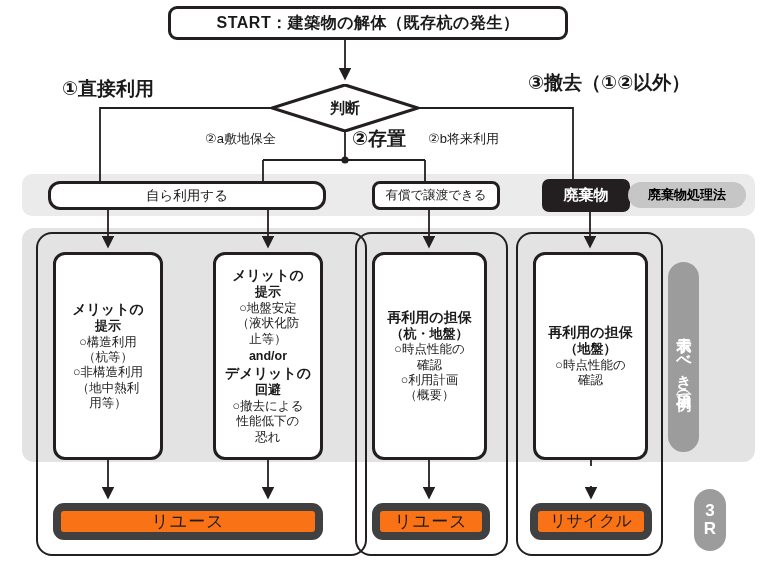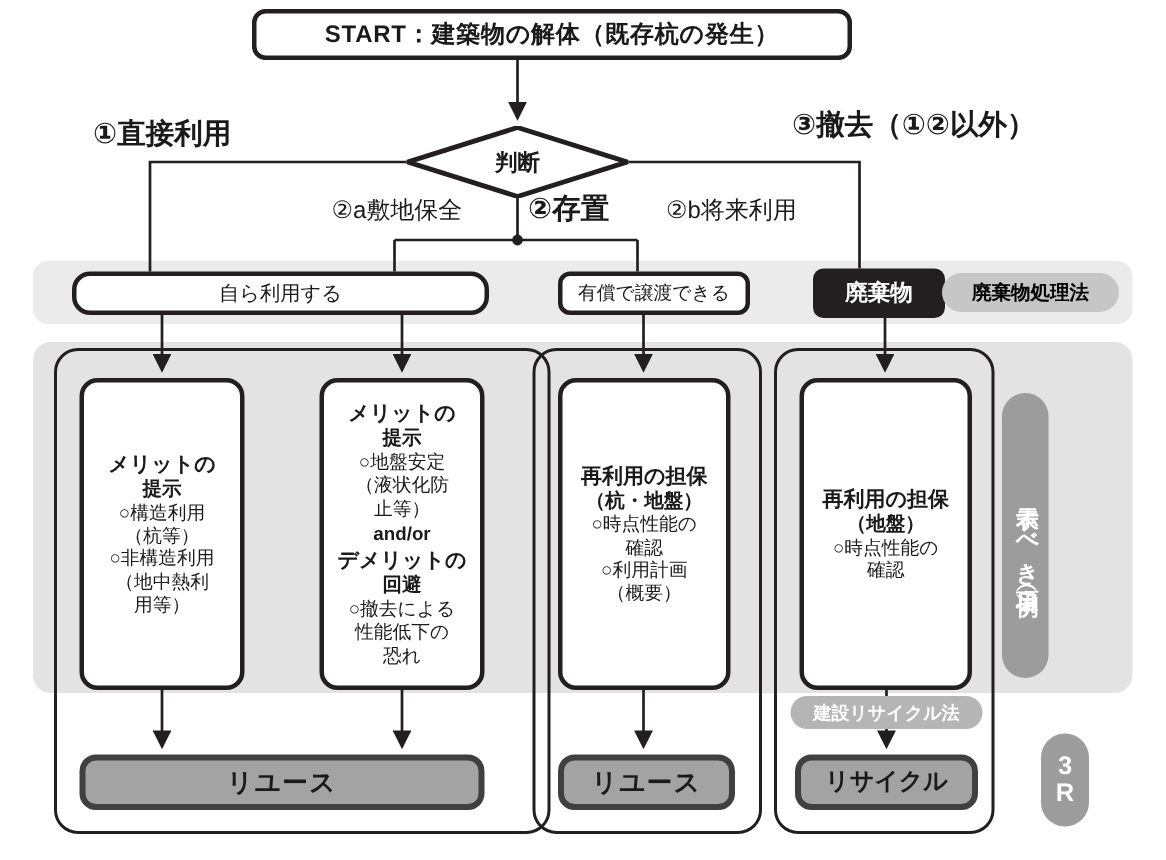--- a/index.html
+++ b/index.html
@@ -31,21 +31,21 @@
     display:flex;align-items:center;justify-content:center;
     font-size:15px;font-weight:bold;color:#1a1a1a;
   }
 
   
   .branch-title{font-size:19px;font-weight:bold;color:#1a1a1a;white-space:nowrap;}
   .t-direct{left:62px;top:76px;}
   .t-remove{left:528px;top:70px;}
   .t-store{left:352px;top:126px;font-size:19px;}
 
-  .edge-label{font-size:16px;color:#1a1a1a;white-space:nowrap;margin-left:16px;}
+  .edge-label{font-size:13px;color:#1a1a1a;white-space:nowrap;}
   .l-2a{left:205px;top:130px;}
   .l-2b{left:428px;top:130px;}
 
   
   .gray-band{
     left:22px;top:174px;width:733px;height:42px;
     background:#ebebeb;border-radius:10px;
   }
   
   .gray-panel{
@@ -92,23 +92,23 @@
   .d3{left:372px;top:252px;width:115px;height:208px;}
   .d4{left:533px;top:252px;width:115px;height:208px;}
 
   .d-title{font-size:14px;font-weight:bold;line-height:1.22;}
   .d-sub{font-size:13px;font-weight:bold;line-height:1.22;}
   .d-body{font-size:12.5px;line-height:1.22;margin-top:1px;}
   .d-andor{font-size:12.5px;font-weight:bold;line-height:1.3;margin:1px 0;}
 
   
   .outcome{
-    border:4px solid #404040;border-radius:11px;background:#a3a3a3;
-    display:flex;align-items:center;justify-content:center;
-    font-size:17px;font-weight:bold;color:#1a1a1a;letter-spacing:1px;
+    border:8px solid #404040;border-radius:11px;background:#f97316;
+    display:flex;align-items:center;justify-content:center;
+    font-size:17px;font-weight:normal;color:#1a1a1a;letter-spacing:1px;
   }
   .o1{left:53px;top:503px;width:270px;height:37px;}
   .o2{left:372px;top:503px;width:118px;height:37px;}
   .o3{left:530px;top:503px;width:122px;height:37px;font-size:16px;letter-spacing:0;}
 
   .recycle-law{
     left:527px;top:464px;width:128px;height:22px;
     background:#b5b5b5;border-radius:11px;
     display:flex;align-items:center;justify-content:center;
     color:#ffffff;font-weight:bold;font-size:12px;
@@ -223,21 +223,20 @@
     <div class="d-sub">（杭・地盤）</div>
     <div class="d-body nl">○時点性能の<br>確認<br>○利用計画<br>（概要）</div>
   </div>
 
   <div class="abs detail d4">
     <div class="d-title">再利用の担保</div>
     <div class="d-sub">（地盤）</div>
     <div class="d-body nl">○時点性能の<br>確認</div>
   </div>
 
-  <div class="abs recycle-law">建設リサイクル法</div>
 
   <div class="abs outcome o1">リユース</div>
   <div class="abs outcome o2">リユース</div>
   <div class="abs outcome o3">リサイクル</div>
 
   <div class="abs vpill">表示すべき項目（例）</div>
   <div class="abs pill3r">
     <span>3</span>
     <span>R</span>
   </div>

